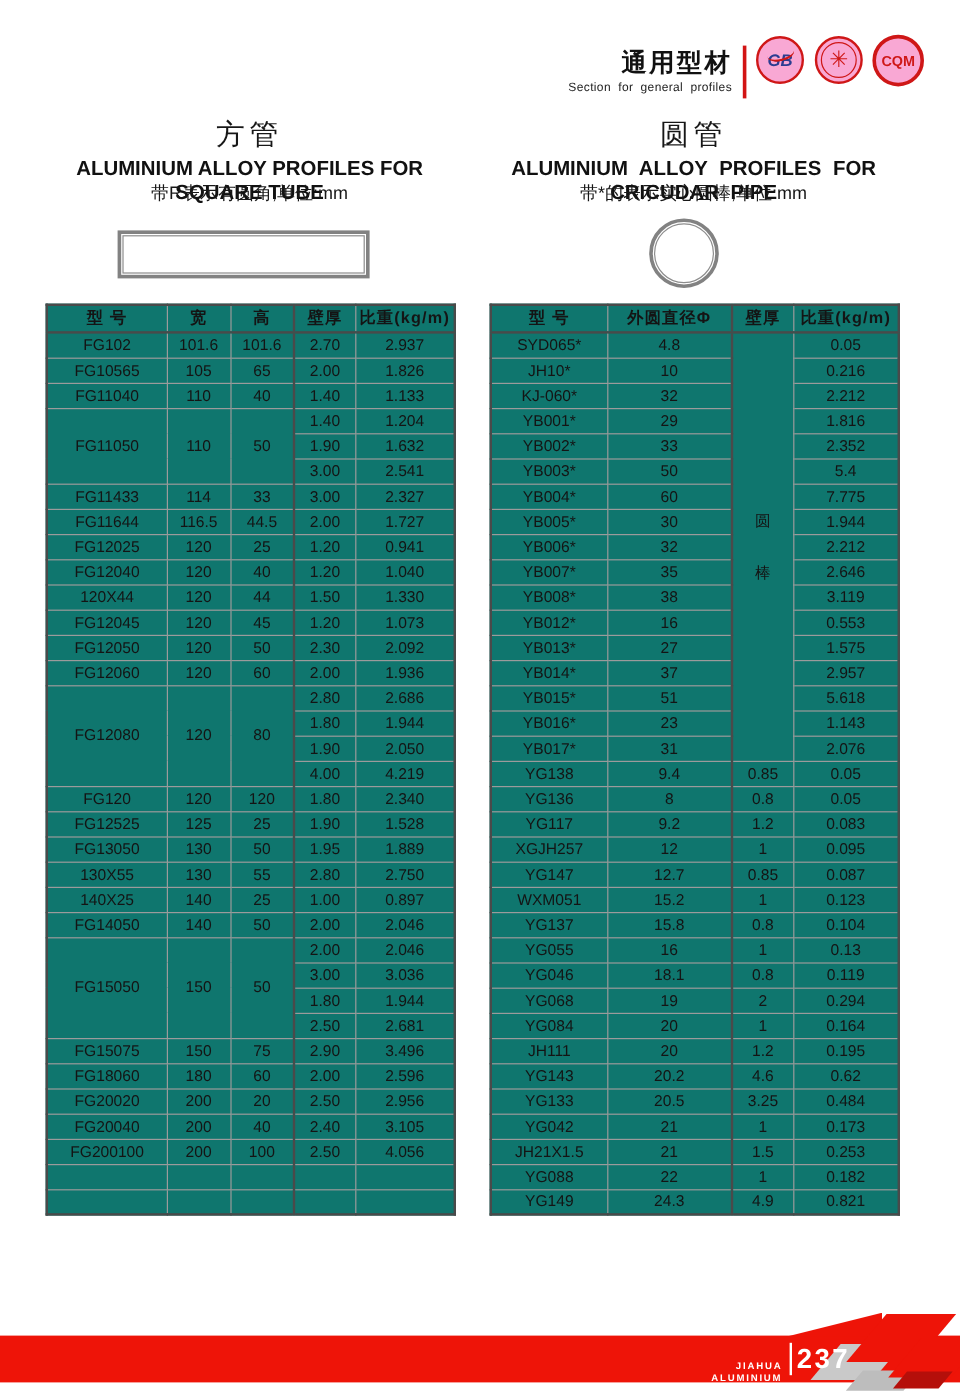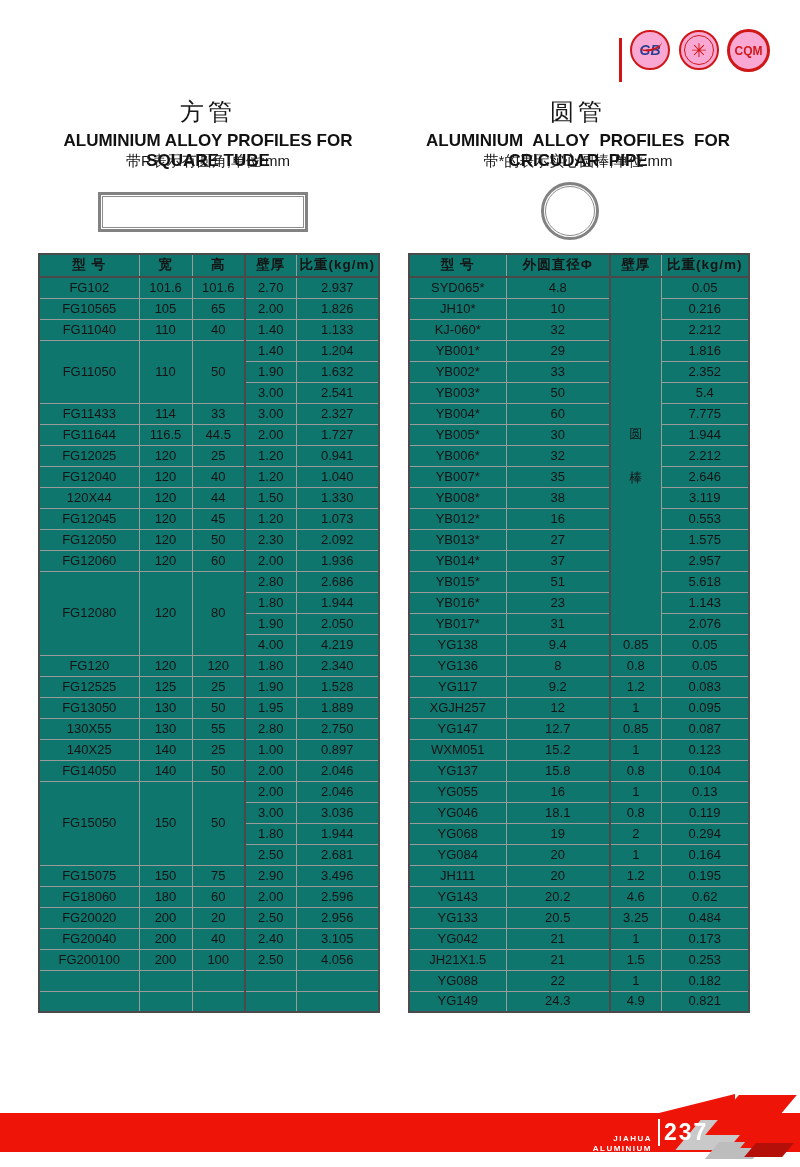--- a/index.html
+++ b/index.html
@@ -68,20 +68,24 @@
           font-size:8px; font-weight:bold; letter-spacing:1.5px; line-height:1.3; z-index:5; }
   .footer-divider { position:absolute; top:1119px; left:658px; width:2px; height:27px; background:#fff; z-index:5; }
   .footer-page { position:absolute; top:1113px; left:664px; height:39px; line-height:39px;
           color:#fff; font-size:23px; font-weight:bold; letter-spacing:2px; z-index:5;text-align:center; }
 </style>
 </head>
 <body>
 
 <div class="page">
 
+  <div class="masthead">
+    <div class="masthead-cn">通用型材</div>
+    <div class="masthead-en">Section for general profiles</div>
+  </div>
   <div class="masthead-rule"></div>
   <div class="logo logo-gb">
       <span>GB</span>
     </div>
   <div class="logo logo-seal">
       <span>✳</span>
     </div>
   <div class="logo logo-cqm">
       <span>CQM</span>
     </div>

